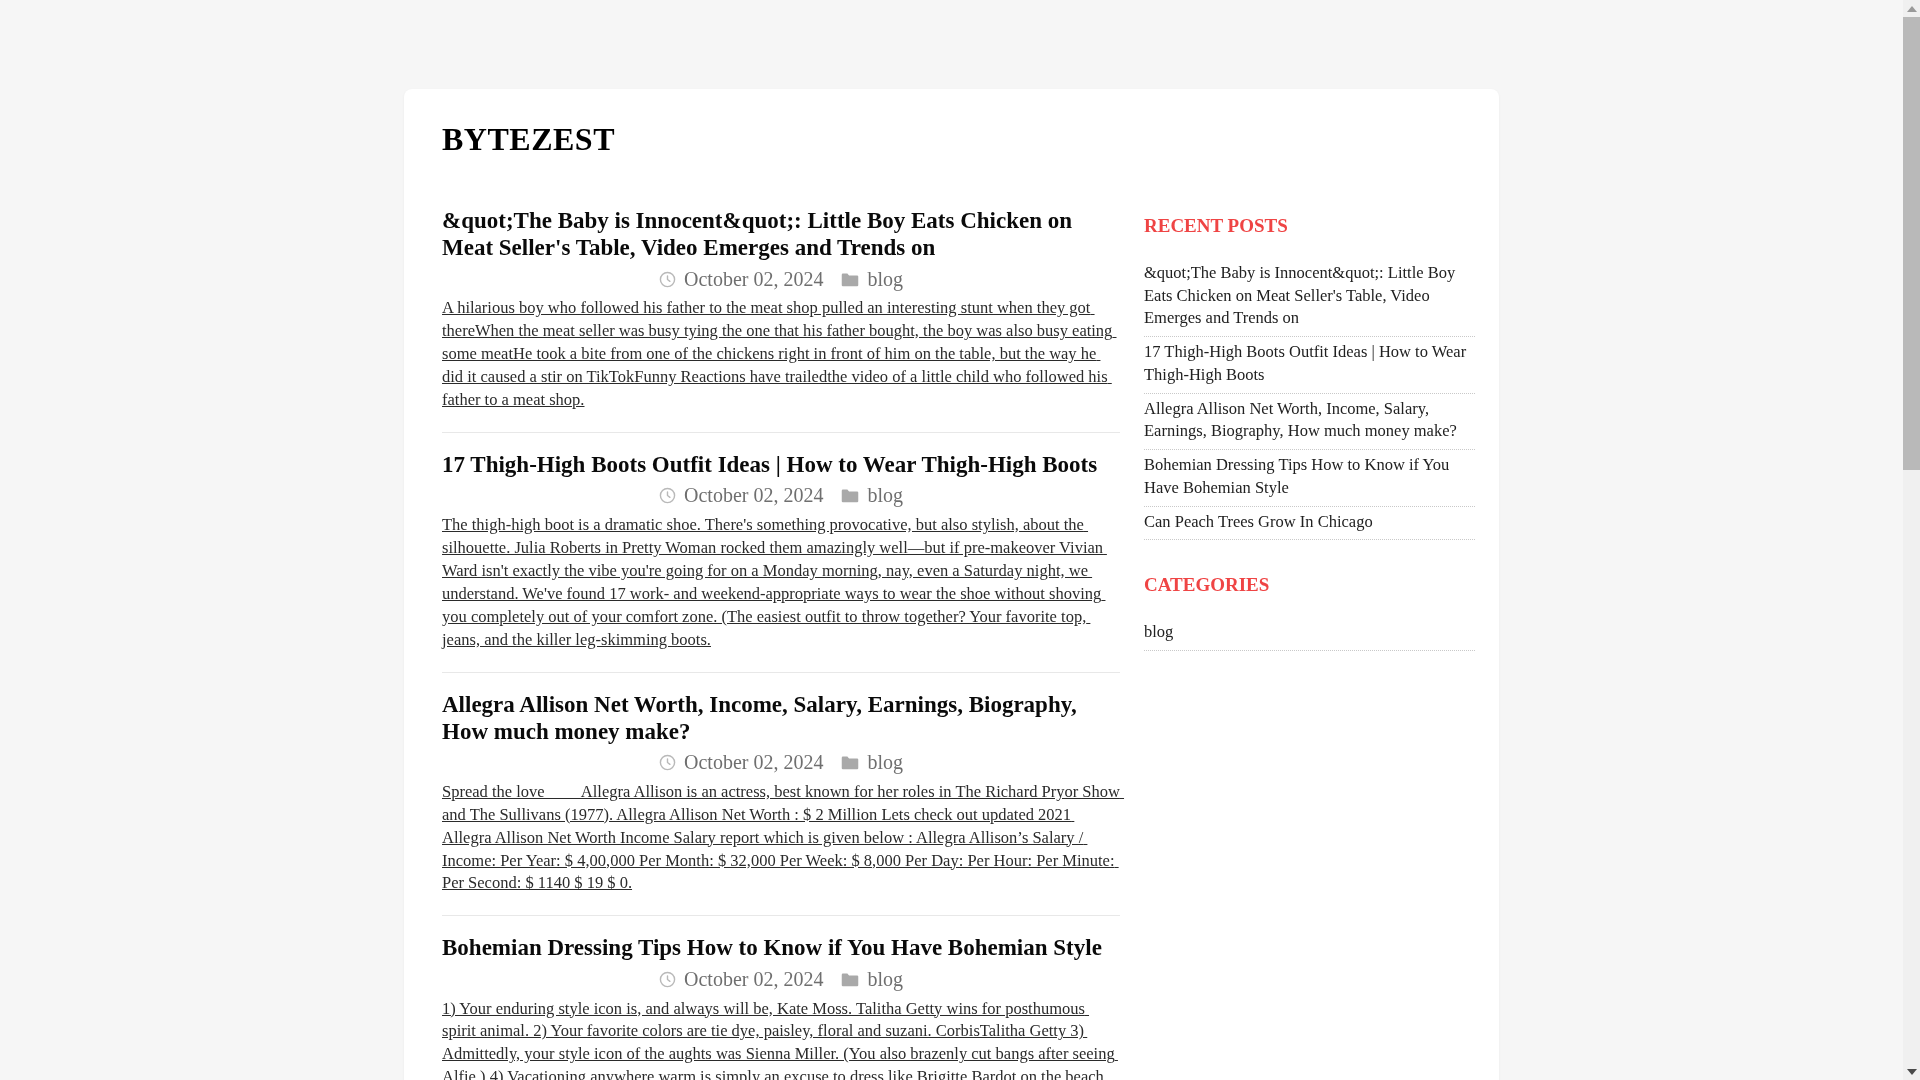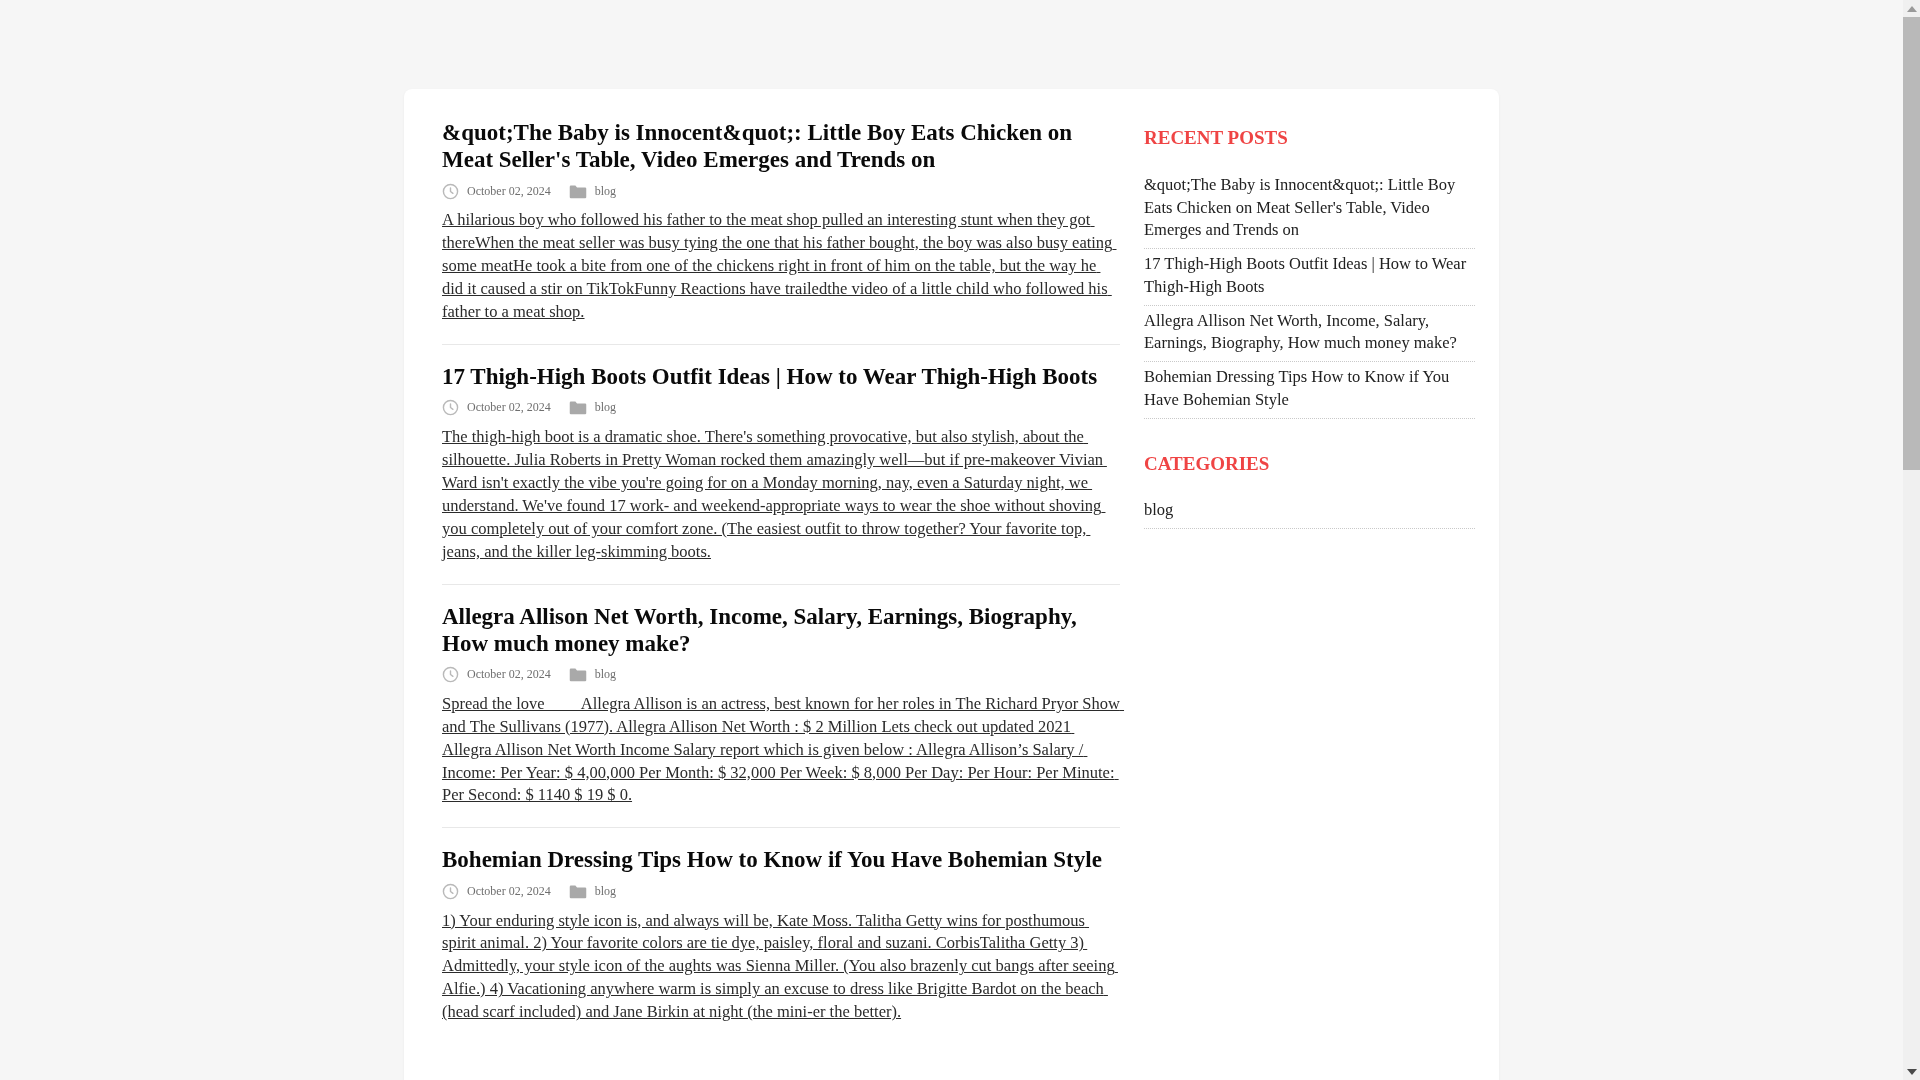--- a/index.html
+++ b/index.html
@@ -38,22 +38,23 @@
     margin:0;
     font-size:23px;
     line-height:1.18;
     font-weight:bold;
     color:#0a0a0a;
     cursor:pointer;
   }
   .meta{
     display:flex;align-items:center;
     margin-top:8px;
-    font-size:12px;color:#6f6f6f;
+    font-size:20px;color:#6f6f6f;
     height:20px;
+    justify-content:center;
   }
   .meta .icon{display:inline-flex;align-items:center;}
   .meta .date{margin-left:8px;}
   .meta .folder{margin-left:18px;}
   .meta .cat{margin-left:8px;color:#6f6f6f;text-decoration:none;cursor:pointer;}
   .excerpt{
     margin:8px 0 0 0;
     font-size:16.5px;
     line-height:1.39;
     color:#2b2b2b;
@@ -105,20 +106,21 @@
     background:#b9b9b9;
   }
 </style>
 </head>
 <body>
 
 <div class="viewport">
   <div class="page-area">
     <div class="card">
 
+      <h1 class="site-title">BYTEZEST</h1>
 
       <div class="content">
         <main class="main-col">
 
           <article class="post">
             <h2 class="post-title">&amp;quot;The Baby is Innocent&amp;quot;: Little Boy Eats Chicken on Meat Seller's Table, Video Emerges and Trends on</h2>
             <div class="meta">
               <span class="icon">
                 <svg width="17" height="17" viewBox="0 0 24 24">
                     <circle cx="12" cy="12" r="10" fill="none" stroke="#b9b9b9" stroke-width="2"></circle>
@@ -204,20 +206,21 @@
 
         </main>
 
         <aside class="sidebar">
           <h3 class="widget-title">RECENT POSTS</h3>
           <ul class="widget-list">
             <li>&amp;quot;The Baby is Innocent&amp;quot;: Little Boy Eats Chicken on Meat Seller's Table, Video Emerges and Trends on</li>
             <li>17 Thigh-High Boots Outfit Ideas | How to Wear Thigh-High Boots</li>
             <li>Allegra Allison Net Worth, Income, Salary, Earnings, Biography, How much money make?</li>
             <li>Bohemian Dressing Tips How to Know if You Have Bohemian Style</li>
+            <li>Can Peach Trees Grow In Chicago</li>
           </ul>
 
           <h3 class="widget-title categories">CATEGORIES</h3>
           <ul class="widget-list">
             <li>blog</li>
           </ul>
         </aside>
       </div>
 
     </div>

